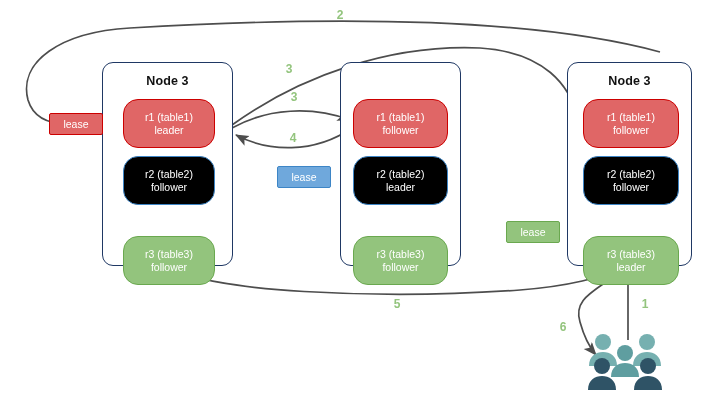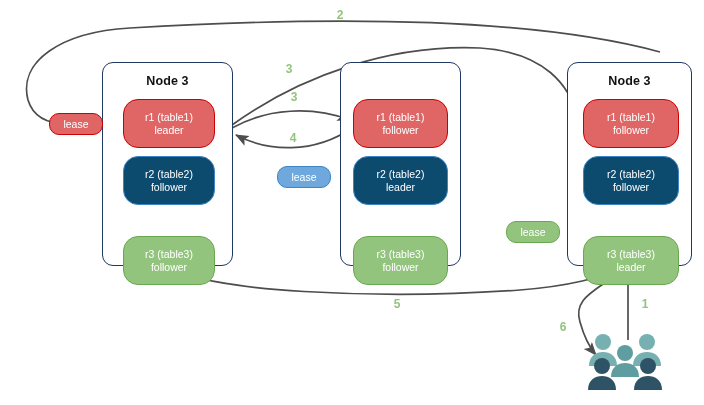--- a/index.html
+++ b/index.html
@@ -45,26 +45,26 @@
     display: flex;
     flex-direction: column;
     align-items: center;
     justify-content: center;
     color: #ffffff;
     font-size: 10.5px;
     line-height: 13px;
     text-align: center;
   }
   .replica.red   { background: #e06666; border: 1.4px solid #cc0000; }
-  .replica.blue  { background: #0c4a6e; border: 1.4px solid #3d85c6; }
+  .replica.blue  { background: #000000; border: 1.4px solid #3d85c6; }
   .replica.green { background: #93c47d; border: 1.4px solid #6aa84f; margin-top: 23px; }
 
   .lease {
     position: absolute;
-    border-radius: 10px;
+    border-radius: 2px;
     box-sizing: border-box;
     display: flex;
     align-items: center;
     justify-content: center;
     color: #ffffff;
     font-size: 10.5px;
   }
   .lease.red   { background: #e06666; border: 1.4px solid #cc0000; }
   .lease.blue  { background: #6fa8dc; border: 1.4px solid #3d85c6; }
   .lease.green { background: #93c47d; border: 1.4px solid #6aa84f; }

